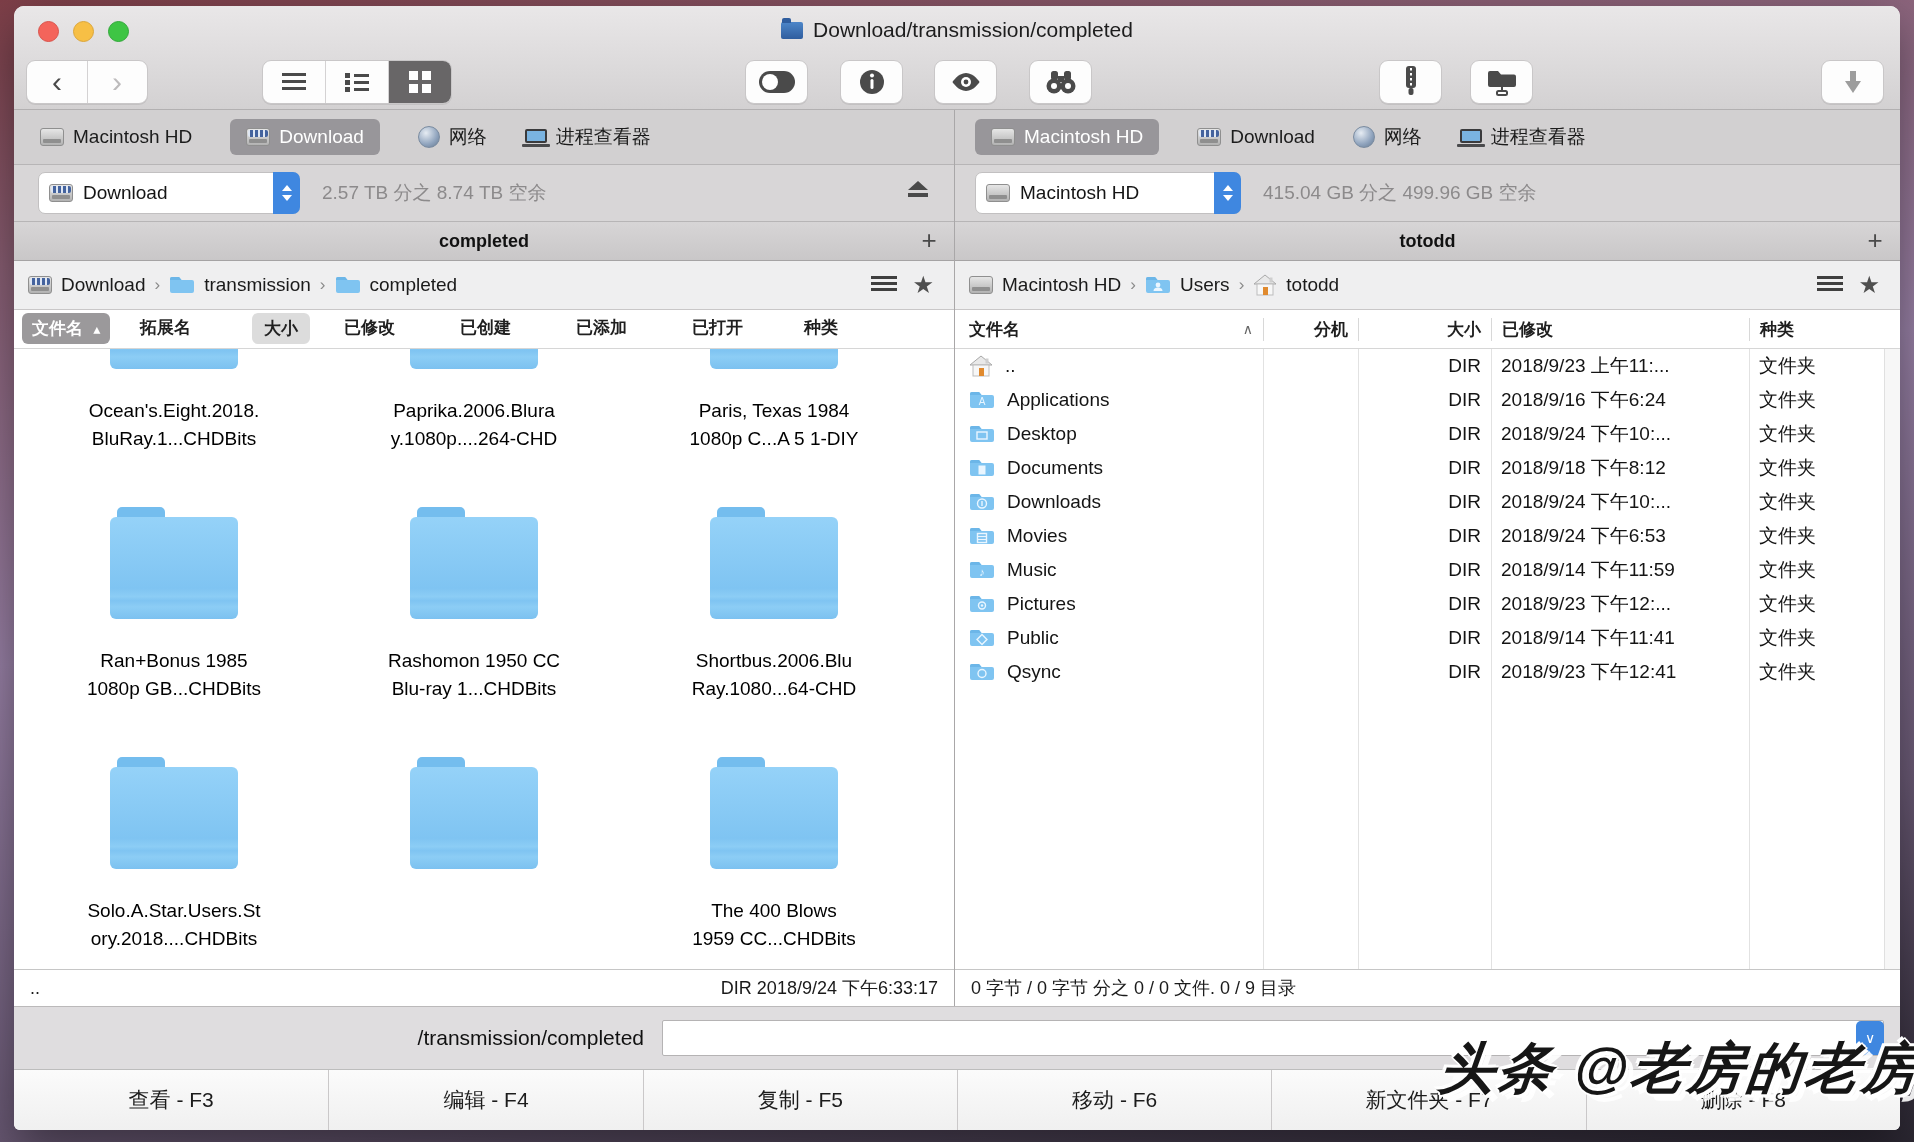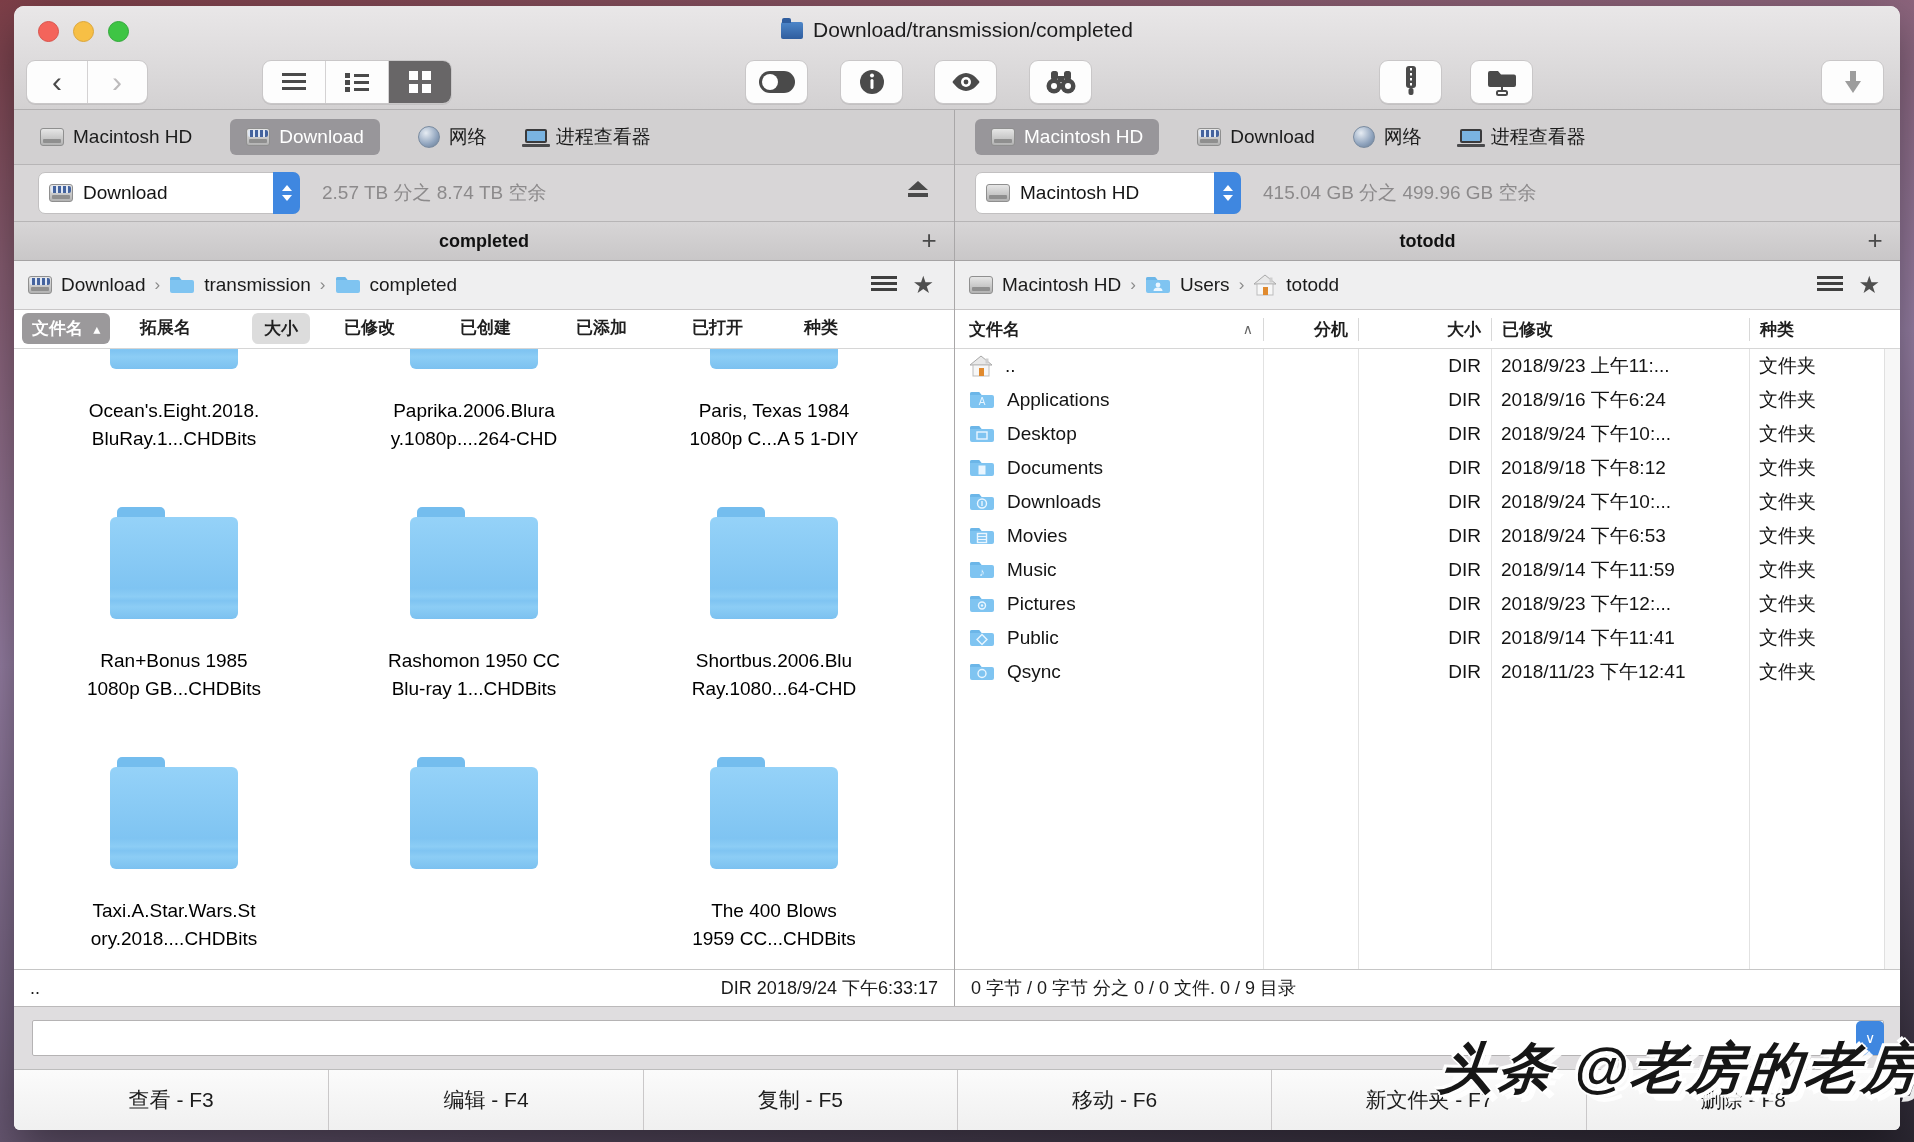--- a/index.html
+++ b/index.html
@@ -376,21 +376,21 @@
             <div class="tile">
                 <div class="bigfolder"></div>
                 <div class="tname">
                   <div>Shortbus.2006.Blu</div>
                   <div>Ray.1080...64-CHD</div>
                 </div>
               </div>
             <div class="tile">
                 <div class="bigfolder"></div>
                 <div class="tname">
-                  <div>Taxi.A.Star.Wars.St</div>
+                  <div>Solo.A.Star.Users.St</div>
                   <div>ory.2018....CHDBits</div>
                 </div>
               </div>
             <div class="tile">
                 <div class="bigfolder"></div>
               </div>
             <div class="tile">
                 <div class="bigfolder"></div>
                 <div class="tname">
                   <div>The 400 Blows</div>
@@ -640,33 +640,34 @@
               <span class="fc name">
                   <svg class="sf" width="26" height="20">
                     <path d="M1 4 a2 2 0 0 1 2-2 h7 l2.5 3 H23 a2 2 0 0 1 2 2 v9 a2 2 0 0 1 -2 2 H3 a2 2 0 0 1 -2-2 Z" fill="#7fc4f1"></path>
                     <path d="M1 4 a2 2 0 0 1 2-2 h7 l2.5 3 H1 Z" fill="#6cb6e8"></path>
                     <circle cx="13" cy="11.5" r="4" fill="none" stroke="#eaf6ff" stroke-width="1.4"></circle>
                   </svg>
                   <span>Qsync</span>
                 </span>
               <span class="fc ext"></span>
               <span class="fc size">DIR</span>
-              <span class="fc mod">2018/11/23 下午12:41</span>
+              <span class="fc mod">2018/9/23 下午12:41</span>
               <span class="fc kind">文件夹</span>
             </div>
           </div>
         </div>
 
         <div class="statusbar center">
           <span>0 字节 / 0 字节 分之 0 / 0 文件. 0 / 9 目录</span>
         </div>
       </div>
     </div>
 
     <div class="cmdrow">
+      <span class="cmdlabel">/transmission/completed</span>
       <span class="cmdinputwrap">
         <input class="cmdinput" type="text" value="" style="">
         <span class="cmddrop">
             <span>∨</span>
           </span>
       </span>
     </div>
 
     <div class="fnbar">
       <div class="fnbtn">查看 - F3</div>

